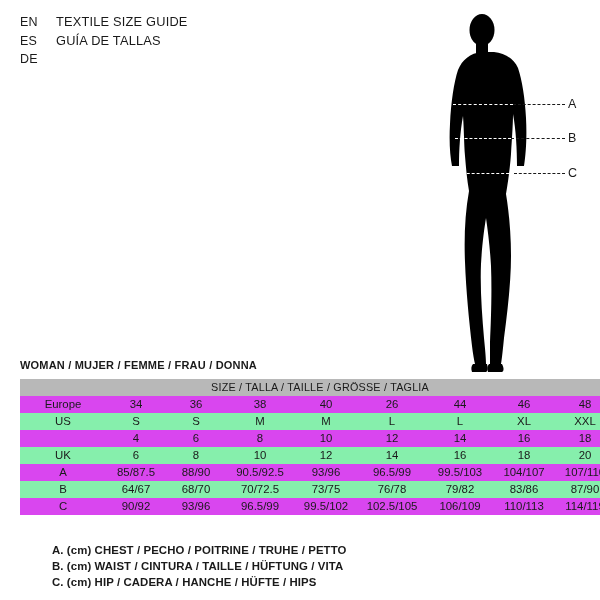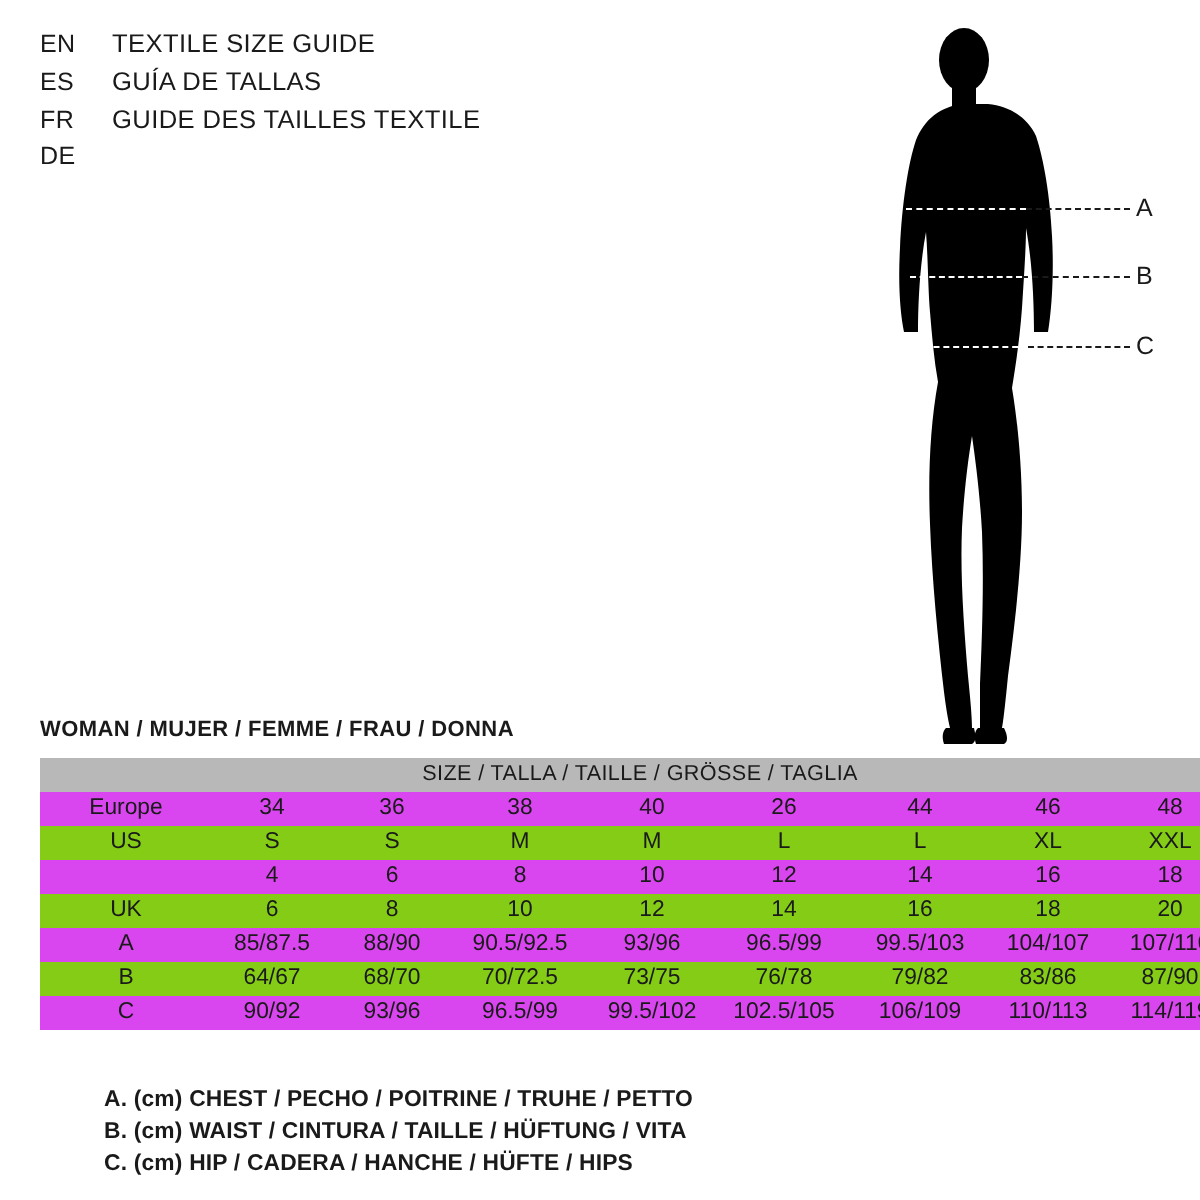--- a/index.html
+++ b/index.html
@@ -115,21 +115,21 @@
     padding-left: 4px;
   }
   td.rowlabel {
     text-align: left;
     padding-left: 4px;
   }
   tr.shaded td {
     background: #d946ef;
   }
   tr.plain td {
-    background: #84cc16;
+    background: #86efac;
     margin-top: 22px;
   }
 
   
   .footnotes {
     position: absolute;
     left: 20px;
     top: 542px;
     width: 560px;
     margin-left: 32px;
@@ -149,24 +149,20 @@
 <div class="page">
 
   <div class="lang-block">
     <div class="lang-row">
       <span class="lang-code">EN</span>
       <span class="lang-title">TEXTILE SIZE GUIDE</span>
     </div>
     <div class="lang-row">
       <span class="lang-code">ES</span>
       <span class="lang-title">GUÍA DE TALLAS</span>
-    </div>
-    <div class="lang-row">
-      <span class="lang-code">FR</span>
-      <span class="lang-title">GUIDE DES TAILLES TEXTILE</span>
     </div>
     <div class="lang-row">
       <span class="lang-code">DE</span>
     </div>
   </div>
 
   <div class="figure-area">
     <svg class="silhouette" width="170" height="365" viewBox="0 0 170 365">
       <g fill="#000000">
 

